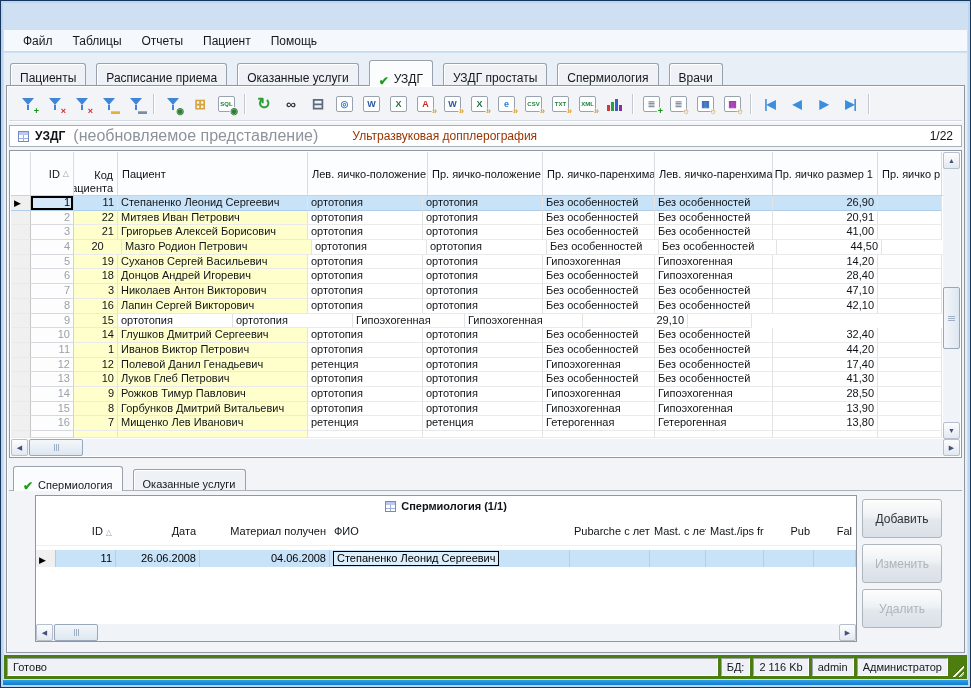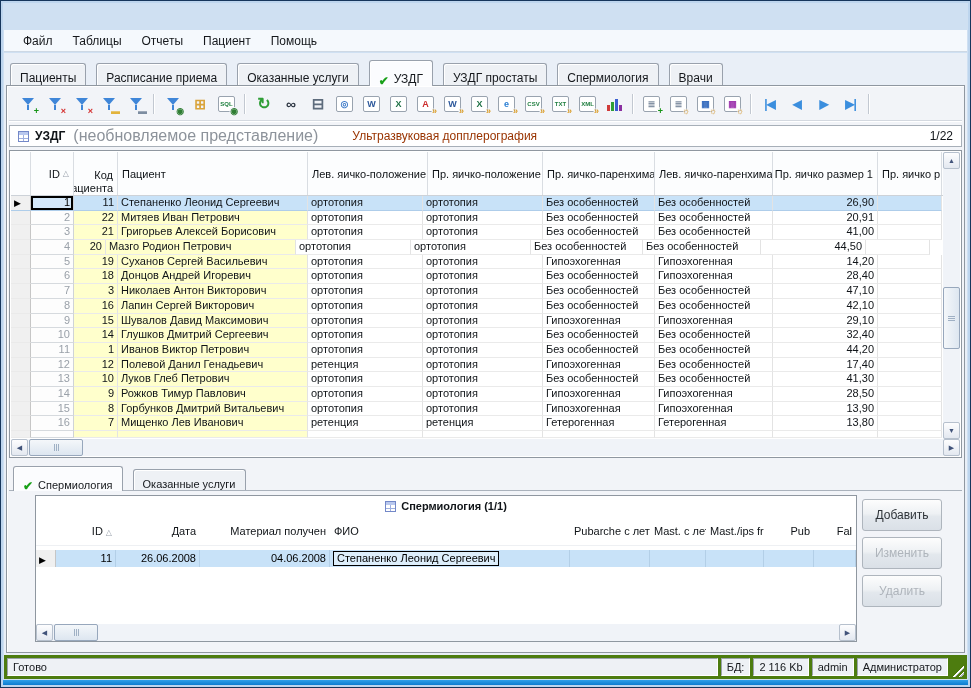--- a/index.html
+++ b/index.html
@@ -121,21 +121,21 @@
   .st-r{display:flex;height:17px;background:#c8e2f8;}
   .st-c{font-size:11px;line-height:16px;padding:0 3px;white-space:nowrap;overflow:hidden;flex:0 0 auto;
     border-right:1px solid rgba(60,90,130,0.14);color:#000;}
   .st-sel{position:relative;background:#f0f0f0;border-right:1px solid #c6c6c6;}
   .st-sel::after{content:"\25B6";position:absolute;left:3px;top:2px;font-size:9px;color:#000;}
   .fio-box{display:inline-block;border:1px solid #000;padding:0 3px;line-height:13px;background:#ddeefb;}
   .st-hscroll{position:absolute;left:0;right:0;bottom:0;height:17px;background:#f0f3f8;display:flex;align-items:center;}
   .st-hscroll .hs-thumb{width:44px;}
   
   .side-btns{position:absolute;top:8px;right:20px;width:80px;}
-  .btn{height:32px;margin-bottom:6px;border:1px solid #aeb5bd;border-radius:3px;font-size:12px;color:#2e3338;
+  .btn{height:39px;margin-bottom:6px;border:1px solid #aeb5bd;border-radius:3px;font-size:12px;color:#2e3338;
     background:linear-gradient(#fdfdfd,#eef1f4 45%,#e3e8ed 55%,#dae0e7);
     display:flex;align-items:center;justify-content:center;}
   .btn.disabled{color:#aeb4bb;}
   
   .statusbar{position:absolute;left:3px;right:3px;bottom:8px;height:24px;background:#4d7c0f;
     display:flex;align-items:center;gap:3px;padding:0 3px;}
   .sb-cell{height:18px;border:1px solid;border-color:#9aa2ab #ffffff #ffffff #9aa2ab;background:#eef1f5;
     font-size:11px;color:#15181c;display:flex;align-items:center;padding:0 5px;white-space:nowrap;}
   .sb-status{flex:1;}
   .grip{width:13px;height:14px;align-self:flex-end;margin-bottom:2px;
@@ -415,21 +415,21 @@
                 <div class="mt-c mt-x" style="width: 115px;">ортотопия</div>
                 <div class="mt-c mt-x" style="width: 120px;">ортотопия</div>
                 <div class="mt-c mt-x" style="width: 112px;">Без особенностей</div>
                 <div class="mt-c mt-x" style="width: 118px;">Без особенностей</div>
                 <div class="mt-c mt-x" style="width: 105px; text-align: right;">41,00</div>
                 <div class="mt-c mt-x" style="width: 64px;"></div>
               </div>
               <div class="mt-r">
                 <div class="mt-c mt-sel" style="width: 20px;"></div>
                 <div class="mt-c mt-id" style="width: 43px; text-align: right;">4</div>
-                <div class="mt-c mt-x yellow" style="width: 32px; text-align: right;">20</div>
+                <div class="mt-c mt-x yellow" style="width: 48px; text-align: center;">20</div>
                 <div class="mt-c mt-x yellow" style="width: 190px;">Мазго Родион Петрович</div>
                 <div class="mt-c mt-x" style="width: 115px;">ортотопия</div>
                 <div class="mt-c mt-x" style="width: 120px;">ортотопия</div>
                 <div class="mt-c mt-x" style="width: 112px;">Без особенностей</div>
                 <div class="mt-c mt-x" style="width: 118px;">Без особенностей</div>
                 <div class="mt-c mt-x" style="width: 105px; text-align: right;">44,50</div>
                 <div class="mt-c mt-x" style="width: 64px;"></div>
               </div>
               <div class="mt-r">
                 <div class="mt-c mt-sel" style="width: 20px;"></div>
@@ -476,21 +476,20 @@
                 <div class="mt-c mt-x" style="width: 120px;">ортотопия</div>
                 <div class="mt-c mt-x" style="width: 112px;">Без особенностей</div>
                 <div class="mt-c mt-x" style="width: 118px;">Без особенностей</div>
                 <div class="mt-c mt-x" style="width: 105px; text-align: right;">42,10</div>
                 <div class="mt-c mt-x" style="width: 64px;"></div>
               </div>
               <div class="mt-r">
                 <div class="mt-c mt-sel" style="width: 20px;"></div>
                 <div class="mt-c mt-id" style="width: 43px; text-align: right;">9</div>
                 <div class="mt-c mt-x yellow" style="width: 44px; text-align: right;">15</div>
-                <div class="mt-c mt-x yellow" style="width: 190px;">Шувалов Давид Максимович</div>
                 <div class="mt-c mt-x" style="width: 115px;">ортотопия</div>
                 <div class="mt-c mt-x" style="width: 120px;">ортотопия</div>
                 <div class="mt-c mt-x" style="width: 112px;">Гипоэхогенная</div>
                 <div class="mt-c mt-x" style="width: 118px;">Гипоэхогенная</div>
                 <div class="mt-c mt-x" style="width: 105px; text-align: right;">29,10</div>
                 <div class="mt-c mt-x" style="width: 64px;"></div>
               </div>
               <div class="mt-r">
                 <div class="mt-c mt-sel" style="width: 20px;"></div>
                 <div class="mt-c mt-id" style="width: 43px; text-align: right;">10</div>

